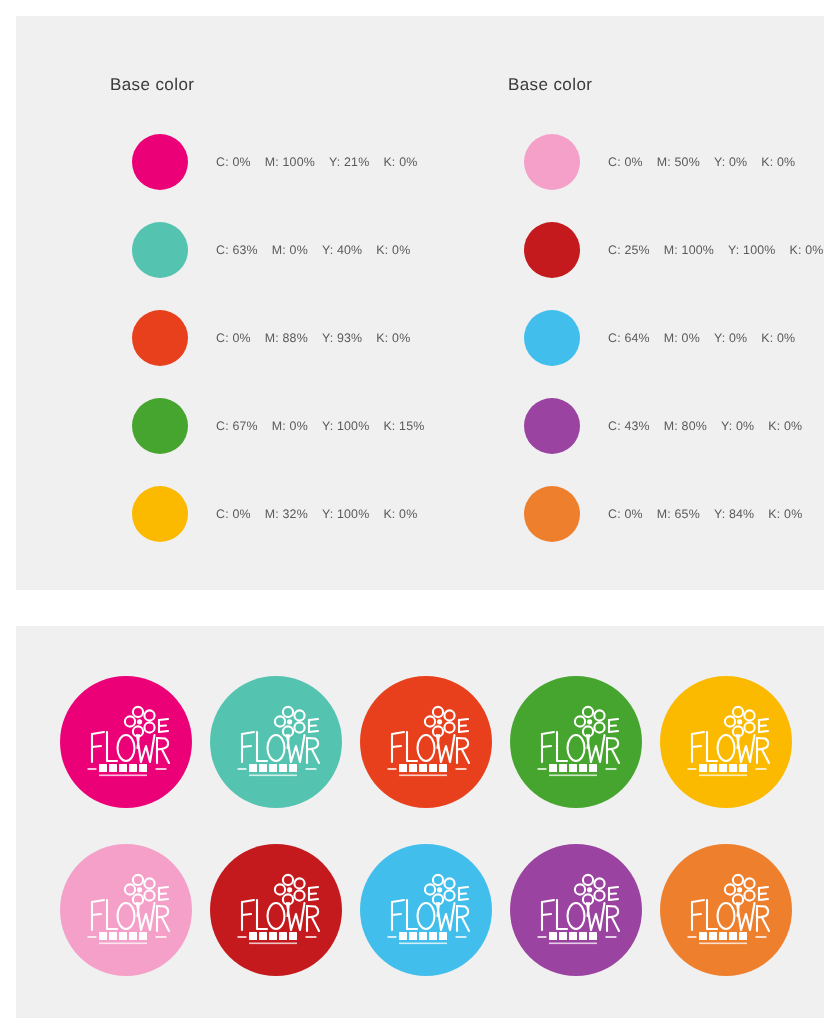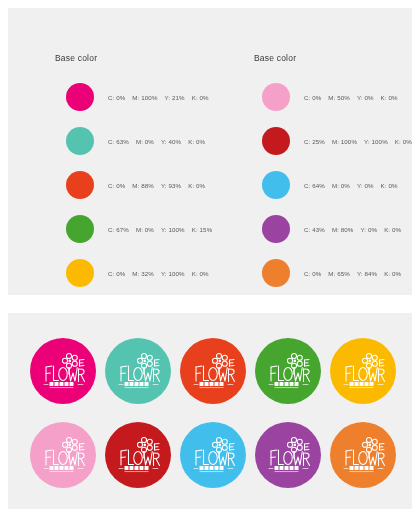--- a/index.html
+++ b/index.html
@@ -27,21 +27,20 @@
     padding-top:28px;
     box-sizing:border-box;
   }
   .col-title{
     font-size:8.5px;
     color:#3a3a3a;
     letter-spacing:.2px;
     margin-left:47px;
     margin-bottom:11px;
     line-height:12px;
-    margin-top:16px;
   }
   .palette-col.right .col-title{margin-left:44px;}
 
   .swatch-row{
     display:flex;
     align-items:center;
     height:44px;
     padding-left:10px;
   }
   .palette-col.right .swatch-row{padding-left:7px;}

